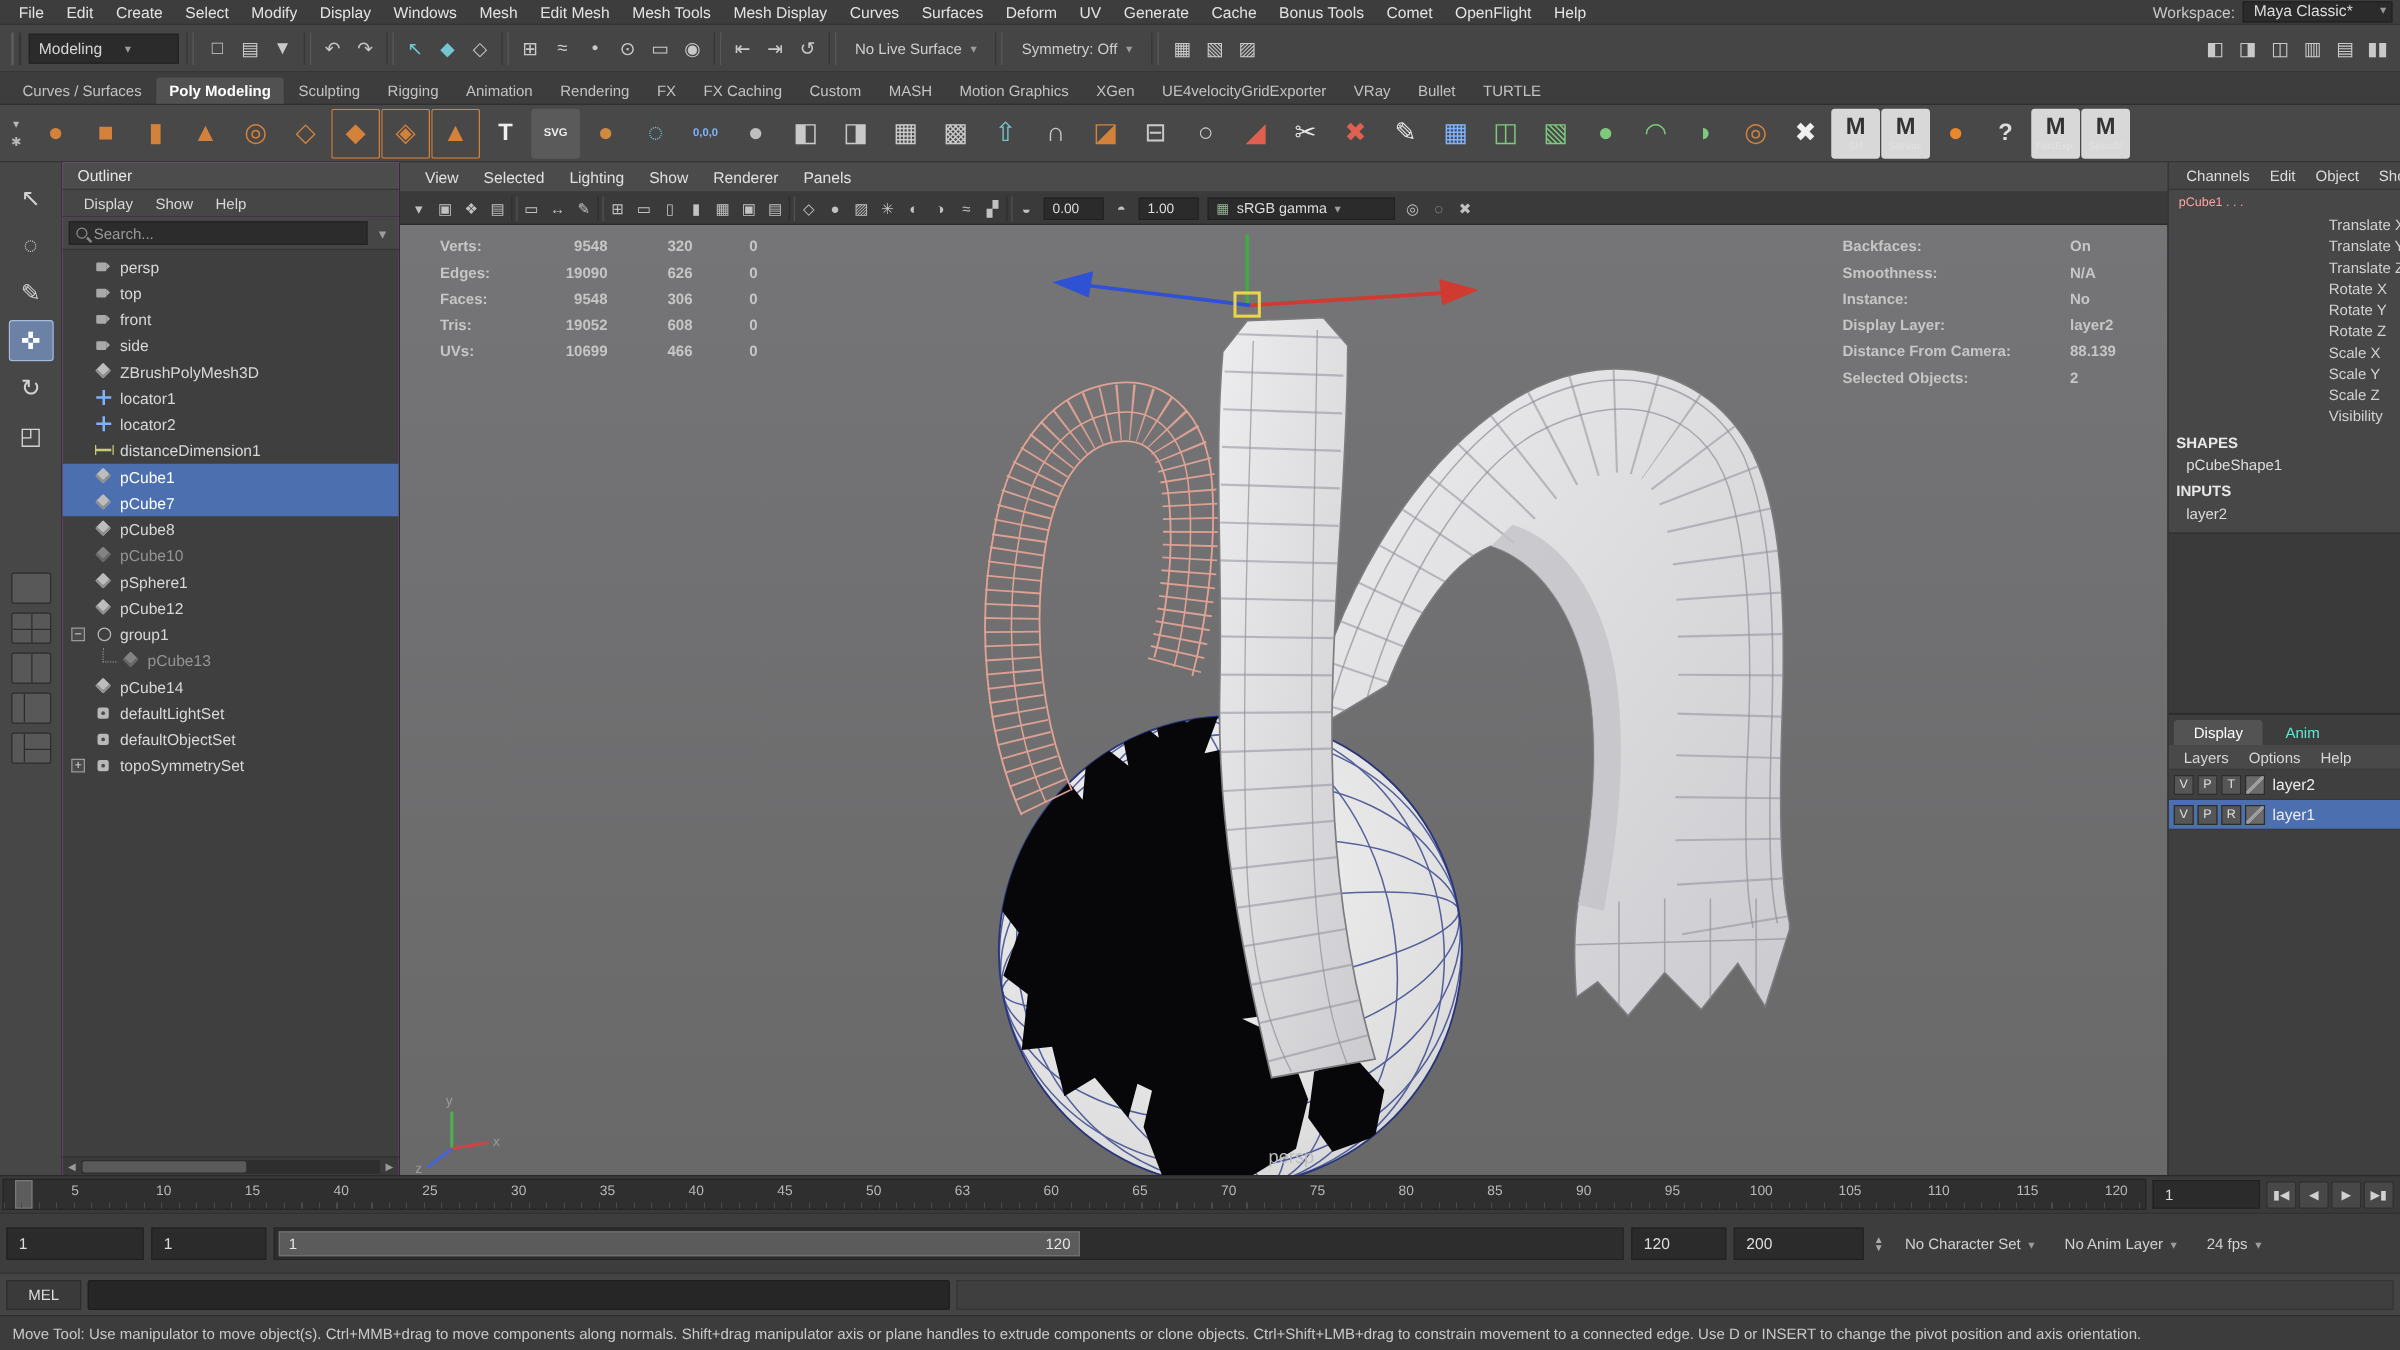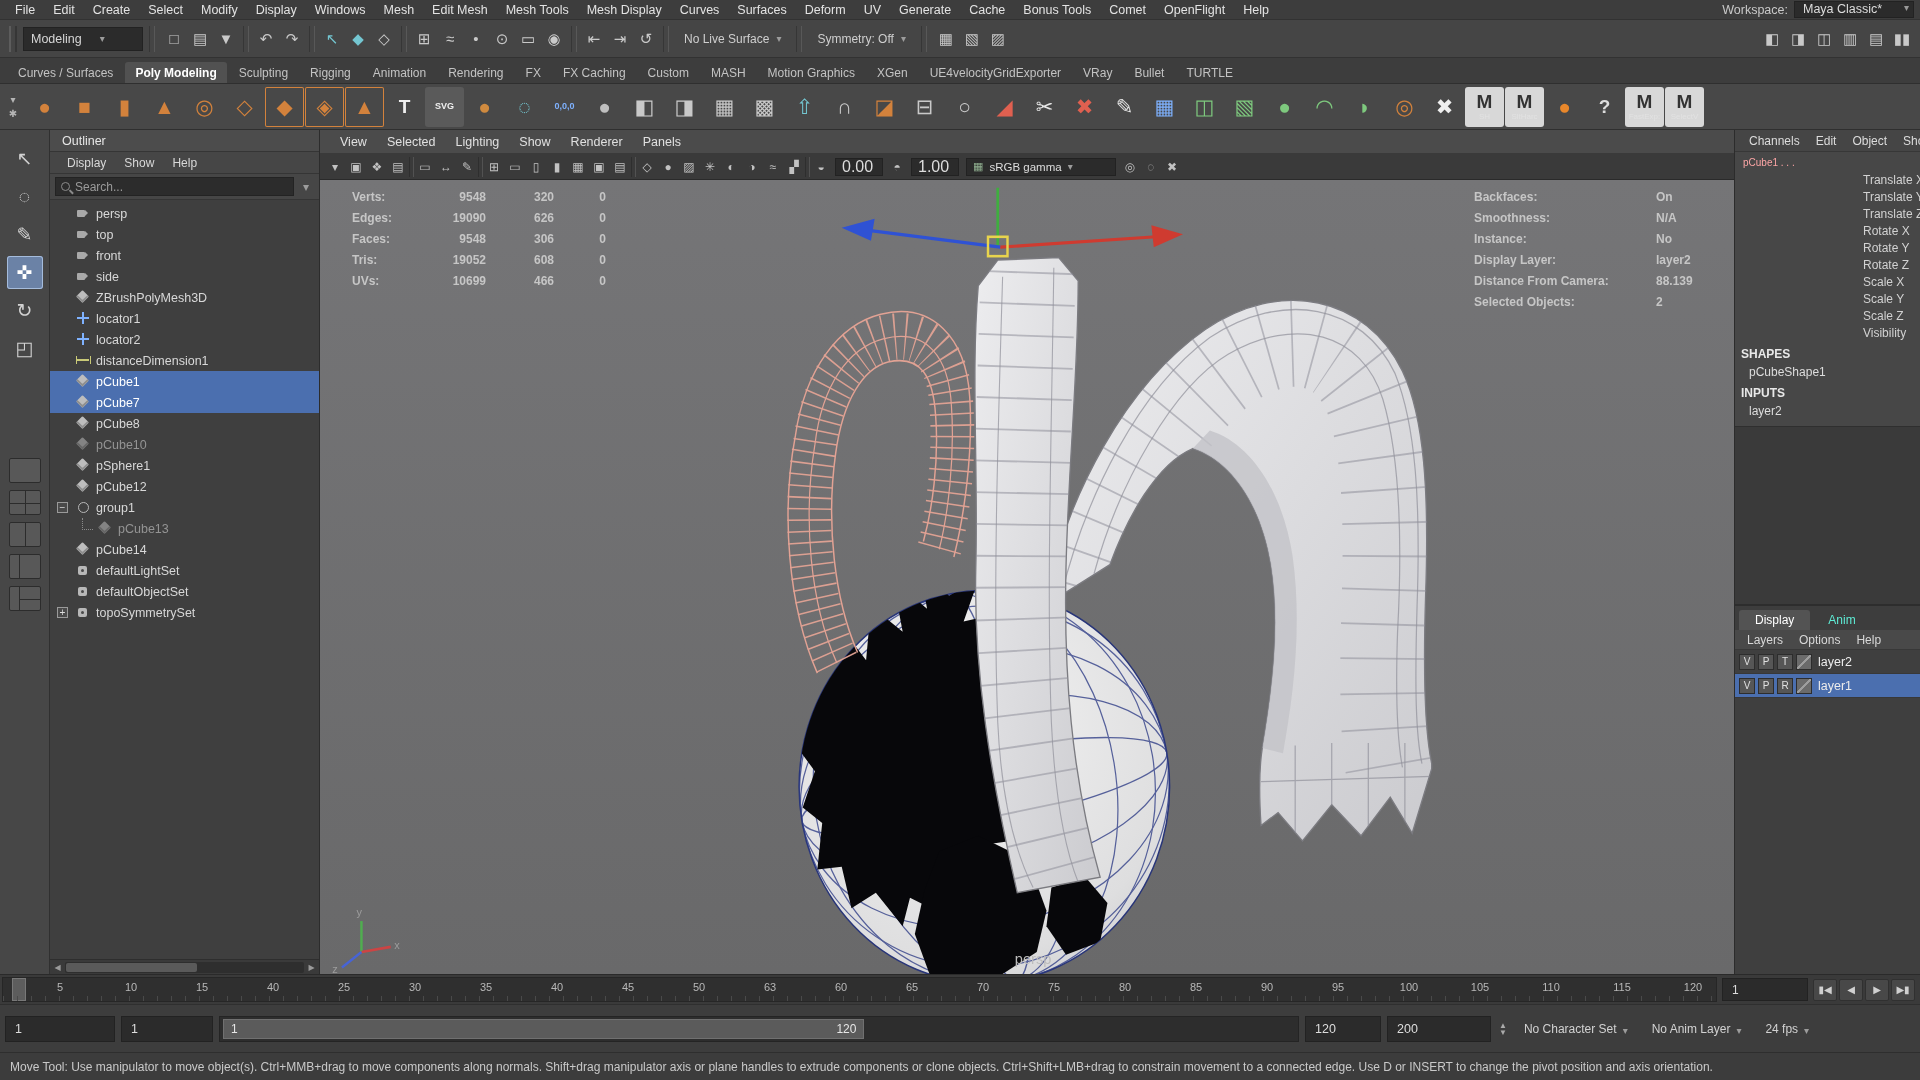--- a/index.html
+++ b/index.html
@@ -116,21 +116,21 @@
 .viewport{flex:1;display:flex;flex-direction:column;min-width:0;border-right:1px solid #2c2c2c;background:#3c3c3c}
 .vp-menus{height:24px;display:flex;align-items:center;background:#4b4b4b;padding-left:10px;
   font-size:12.5px;border-bottom:1px solid #3a3a3a;flex:none}
 .vp-menu{padding:0 10px;color:#e0e0e0}
 .vp-toolbar{height:26px;background:#3a3a3a;display:flex;align-items:center;padding:0 5px;gap:1px;
   border-bottom:1px solid #2a2a2a;flex:none}
 .vp-group{display:flex;align-items:center;gap:1px}
 .vp-icon{width:20px;height:20px;display:flex;align-items:center;justify-content:center;font-size:12px;color:#c2c2c2;flex:none}
 .vp-icon.sep{width:5px;height:20px;border-left:1px solid #2e2e2e;border-right:1px solid #525252}
 .vp-field{background:#2b2b2b;border:1px solid #222;height:18px;min-width:48px;padding:0 6px;color:#ddd;
-  font-size:16px;display:flex;align-items:center;margin:0 3px}
+  font-size:11px;display:flex;align-items:center;margin:0 3px}
 .vp-colorspace{background:#2b2b2b;border:1px solid #222;height:18px;display:flex;align-items:center;gap:6px;
   padding:0 6px;margin:0 3px;min-width:150px;color:#ddd;font-size:11.5px}
 .cs-icon{color:#8fae8f;font-size:11px}
 .vp-canvas{flex:1;position:relative;min-height:0;overflow:hidden}
 .vp-canvas svg{position:absolute;inset:0;width:100%;height:100%;display:block}
 .hud-left{position:absolute;left:32px;top:7px;line-height:21px;font-size:12px;color:#c6c6c6;font-weight:bold}
 .hud-left .hud-row{display:grid;grid-template-columns:60px 58px 52px 36px;column-gap:16px}
 .hud-left .hv{text-align:right}
 .hud-right{position:absolute;right:14px;top:7px;line-height:21px;font-size:12px;color:#c6c6c6;font-weight:bold}
 .hud-right .hud-row{display:grid;grid-template-columns:172px 64px;column-gap:10px}
@@ -1068,18 +1068,23 @@
     <div class="rg-dd">
       <span>No Anim Layer</span>
       <span class="dd">▾</span>
     </div>
     <div class="rg-dd">
       <span>24 fps</span>
       <span class="dd">▾</span>
     </div>
   </div>
 
+  <div class="cmdline">
+    <span class="cmd-label">MEL</span>
+    <span class="cmd-input"></span>
+    <span class="cmd-result"></span>
+  </div>
 
   <div class="helpline">
     <span>Move Tool: Use manipulator to move object(s). Ctrl+MMB+drag to move components along normals. Shift+drag manipulator axis or plane handles to extrude components or clone objects. Ctrl+Shift+LMB+drag to constrain movement to a connected edge. Use D or INSERT to change the pivot position and axis orientation.</span>
   </div>
 
 </div>
 
 </body></html>

